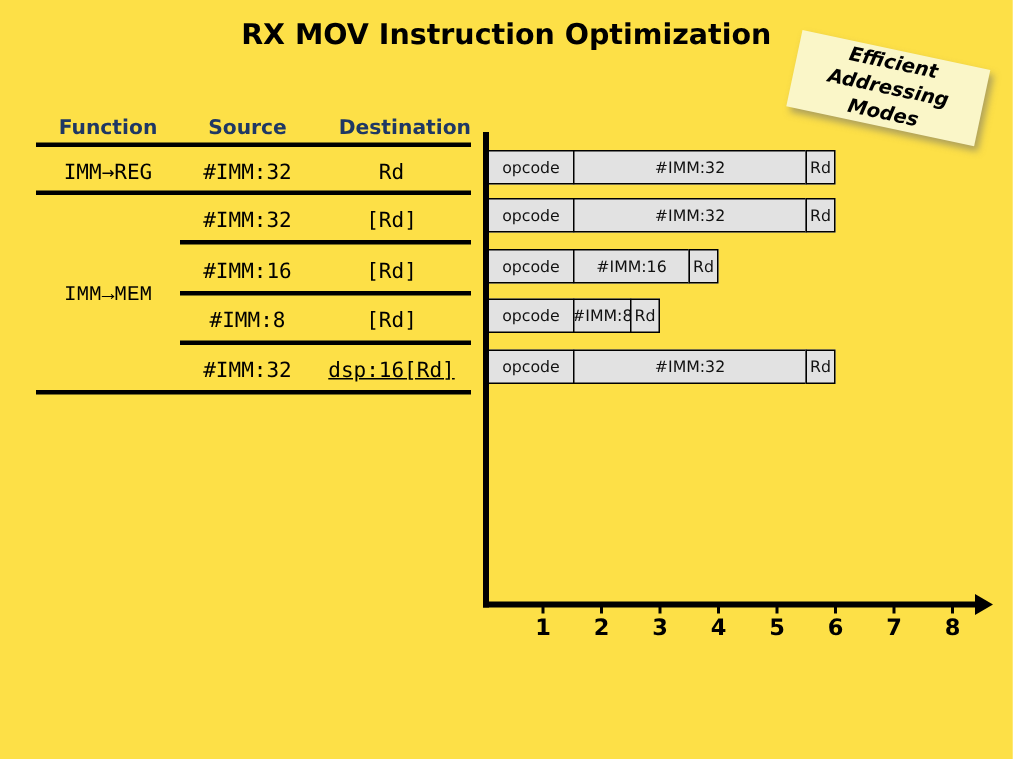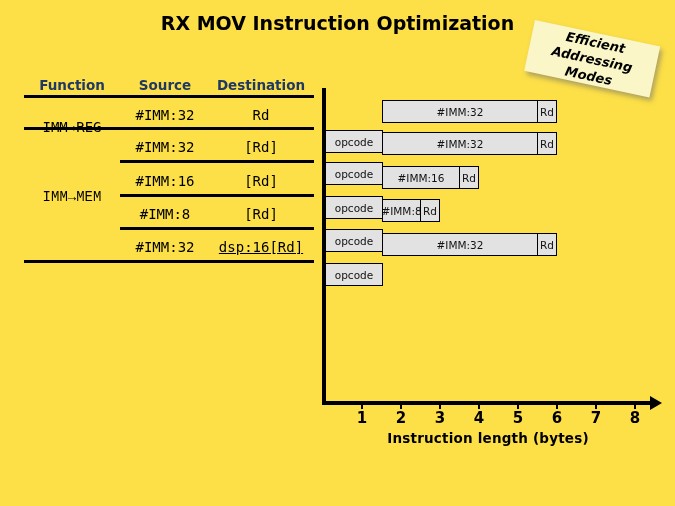--- a/index.html
+++ b/index.html
@@ -54,21 +54,21 @@
     font-size:13.5px; font-weight:bold; letter-spacing:0.2px;
   }
   
   .bar { position:absolute; left:325px; height:23px; display:flex; }
   .seg {
     height:23px; background:#e2e2e2; border:1px solid #000;
     display:flex; align-items:center; justify-content:center;
     font-size:10.5px; color:#111; white-space:nowrap; overflow:hidden;
   }
   .seg + .seg { margin-left:-1px; }
-  .w-op { width:58px;margin-top:30px; }   
+  .w-op { width:58px; }   
   .w-4b { width:156px; }  
   .w-2b { width:78px; }   
   .w-1b { width:39px; }   
   .w-rd { width:20px; }   
   .bar1 { top:100px; } .bar2 { top:132px; } .bar3 { top:166px; } .bar4 { top:199px; } .bar5 { top:233px; }
   
   .p1 { left:361px; } .p2 { left:400px; } .p3 { left:439px; } .p4 { left:478px; }
   .p5 { left:517px; } .p6 { left:556px; } .p7 { left:595px; } .p8 { left:634px; }
   .n1 { left:347px; } .n2 { left:386px; } .n3 { left:425px; } .n4 { left:464px; }
   .n5 { left:503px; } .n6 { left:542px; } .n7 { left:581px; } .n8 { left:620px; }
@@ -80,30 +80,30 @@
 
   <div class="title">RX MOV Instruction Optimization</div>
 
   <div class="note">
     <span>Efficient</span>
     <span>Addressing Modes</span>
   </div>
 
   <div class="th cols" style="top:75px;">Source</div>
   <div class="th colf" style="top:75px;">Function</div>
-  <div class="th cold" style="top:75px;">Destination</div>
+  <div class="th cold" style="top:75px;text-align:right;">Destination</div>
 
   <div class="rule rule-full" style="top:95px;"></div>
   <div class="rule rule-full" style="top:127px;"></div>
   <div class="rule rule-part" style="top:160px;"></div>
   <div class="rule rule-part" style="top:194px;"></div>
   <div class="rule rule-part" style="top:227px;"></div>
   <div class="rule rule-full" style="top:260px;"></div>
 
-  <div class="cell colf" style="top:103px;margin-top:12px;">IMM→REG</div>
+  <div class="cell colf" style="top:103px;">IMM→REG</div>
   <div class="cell cols" style="top:103px;">#IMM:32</div>
   <div class="cell cold" style="top:103px;">Rd</div>
 
   <div class="cell cols" style="top:135px;">#IMM:32</div>
   <div class="cell cold" style="top:135px;">[Rd]</div>
 
   <div class="cell cols" style="top:169px;">#IMM:16</div>
   <div class="cell cold" style="top:169px;">[Rd]</div>
 
   <div class="cell colf" style="top:185px;font-family:Liberation Mono, monospace;">IMM→MEM</div>
@@ -155,15 +155,14 @@
 
   <div class="tick-label n1">1</div>
   <div class="tick-label n2">2</div>
   <div class="tick-label n3">3</div>
   <div class="tick-label n4">4</div>
   <div class="tick-label n5">5</div>
   <div class="tick-label n6">6</div>
   <div class="tick-label n7">7</div>
   <div class="tick-label n8">8</div>
 
-  <div class="x-label">Instruction length (bytes)</div>
 
 </div>
 
 </body></html>

